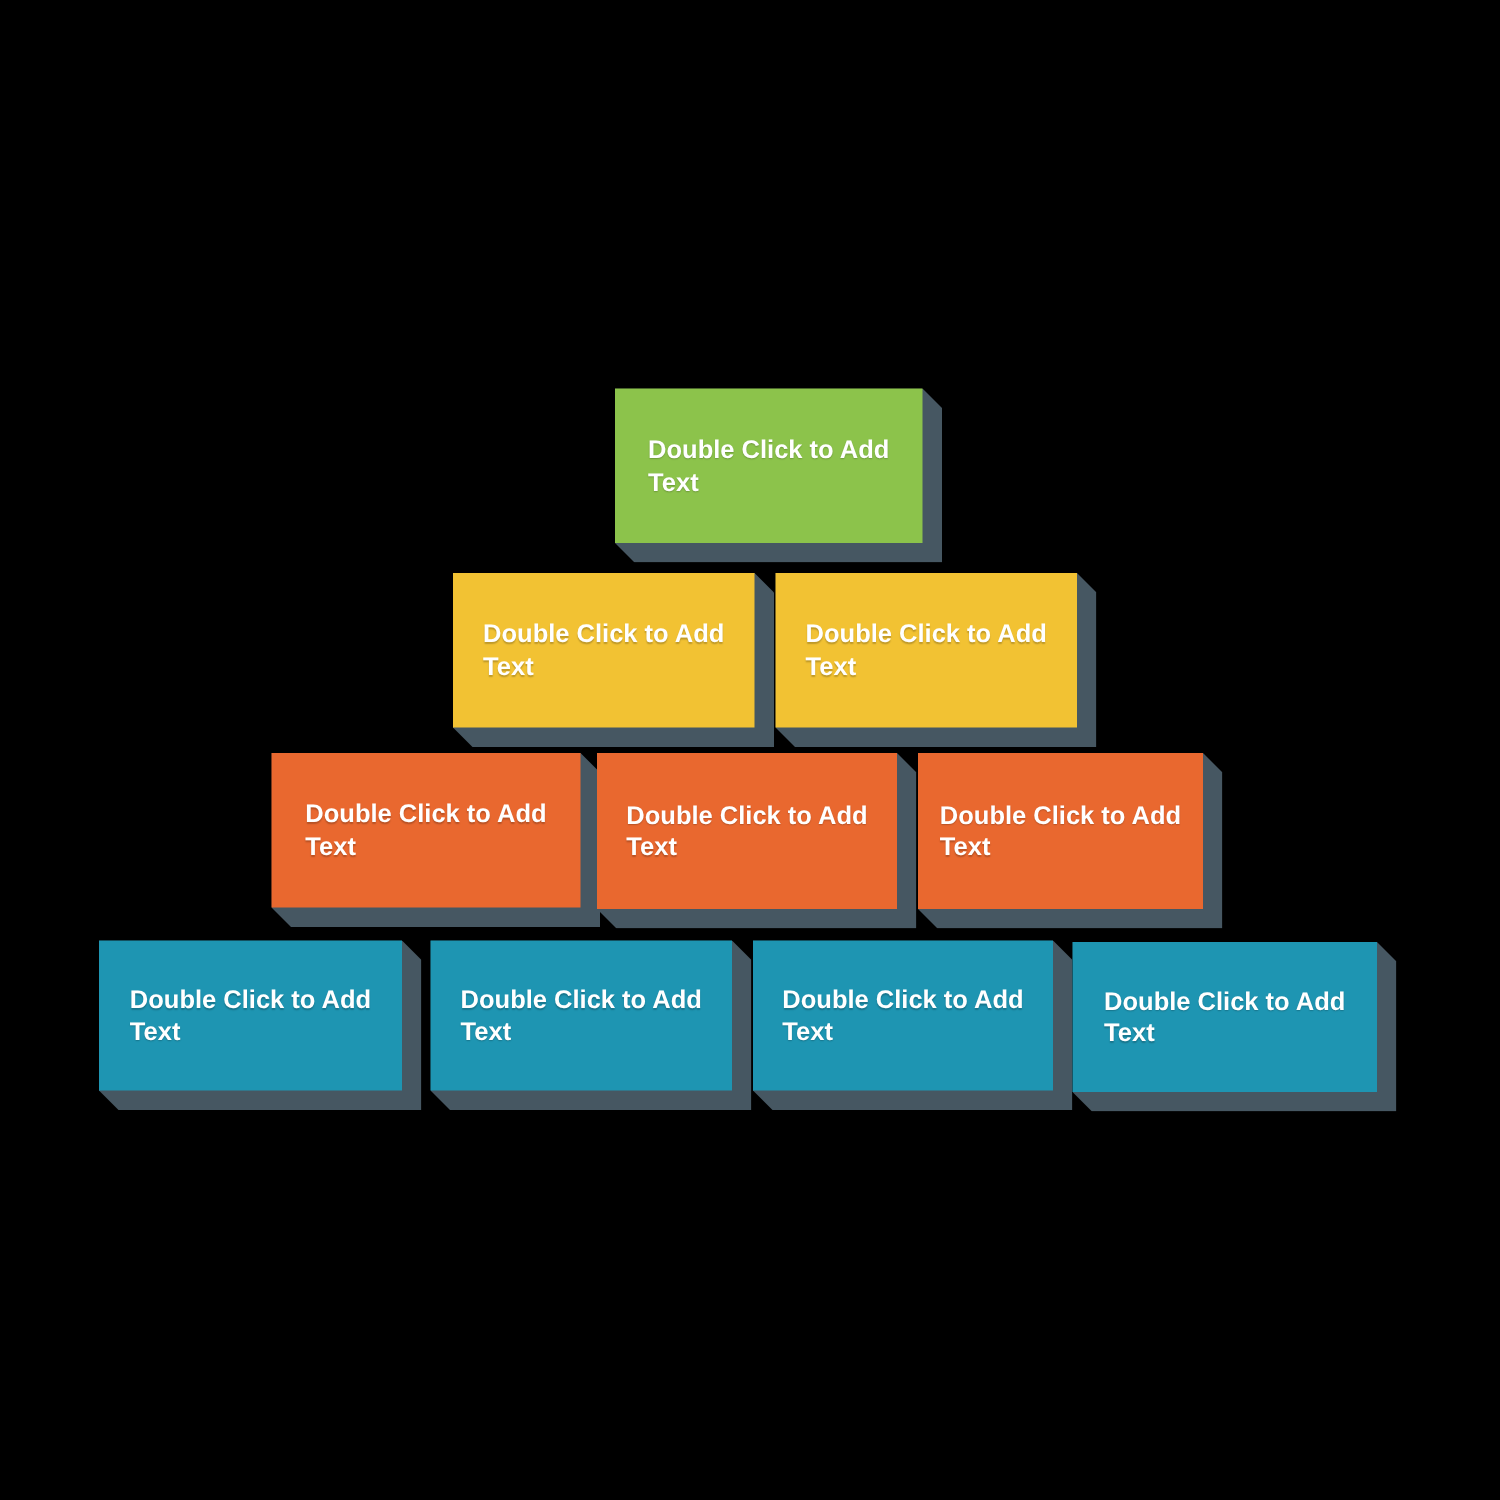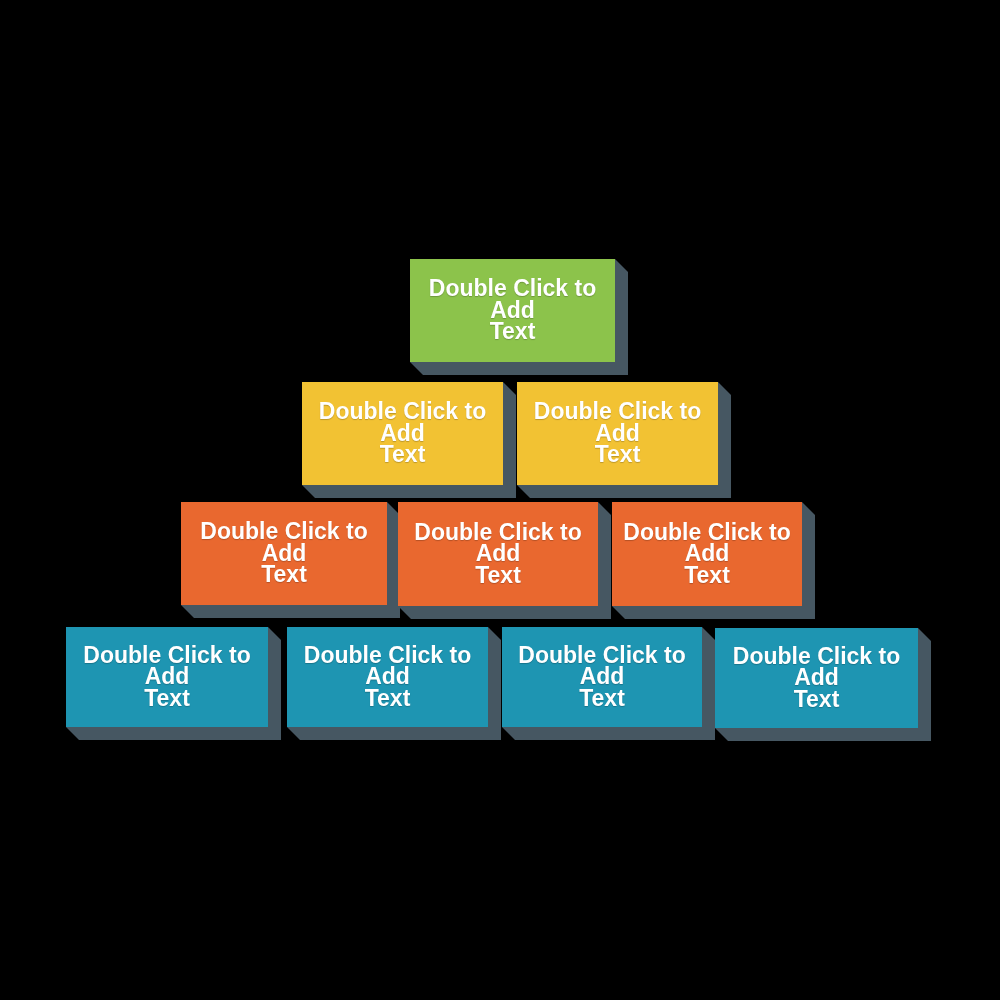--- a/index.html
+++ b/index.html
@@ -50,23 +50,22 @@
     position: absolute;
     inset: 0;
     background: var(--c, #888);
     z-index: 1;
   }
   .label {
     position: relative;
     z-index: 2;
     color: var(--text, #ffffff);
     font-weight: 700;
-    font-size: 23px;
+    font-size: 17px;
     line-height: 21.5px;
-    text-align: center;
     white-space: pre-line;
     text-shadow: 0 1px 1px rgba(0,0,0,0.22);
     padding: 0 4px;
   }
   
   .b1-1 { left: 410px; top: 259px; width: 205px; height: 103px; }
   .b2-1 { left: 302px; top: 382px; width: 201px; height: 103px; }
   .b2-2 { left: 517px; top: 382px; width: 201px; height: 103px; }
   .b3-1 { left: 181px; top: 502px; width: 206px; height: 103px; }
   .b3-2 { left: 398px; top: 502px; width: 200px; height: 104px; }

